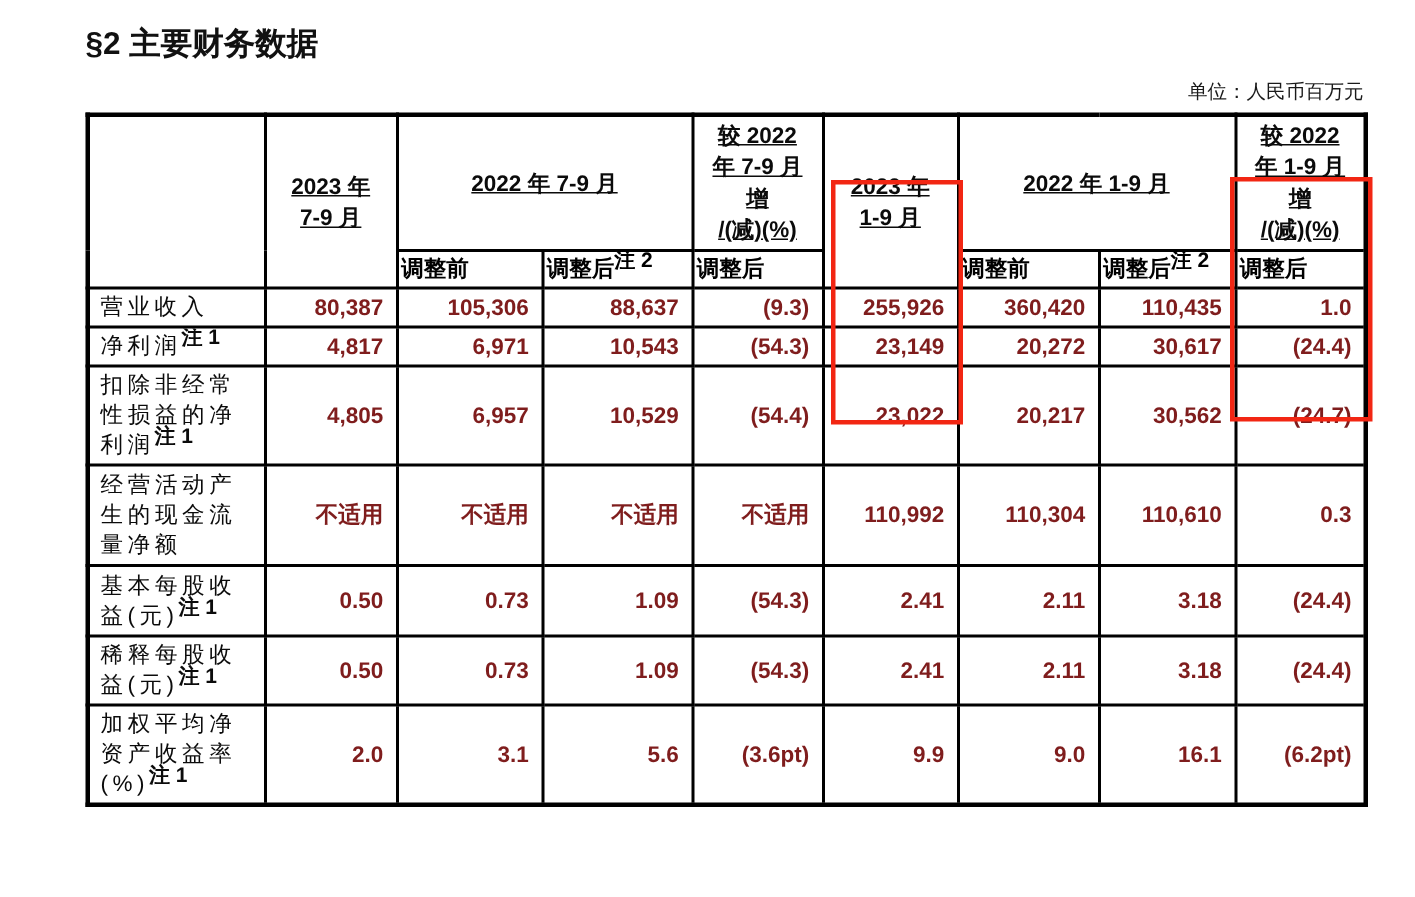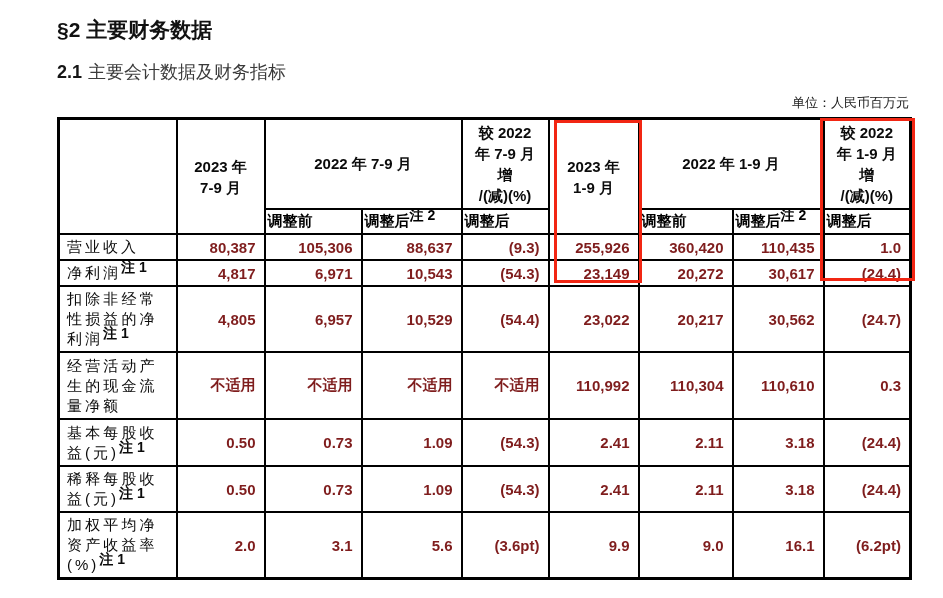--- a/index.html
+++ b/index.html
@@ -8,21 +8,21 @@
 
   .sec-title{margin:0;padding:18px 0 0 57px;font-size:21px;line-height:24px;font-weight:700;color:#111;}
   .sub-title{margin:18px 0 0 57px;font-size:18px;line-height:24px;font-weight:400;}
   .sub-title .num{font-weight:700;color:#151515;margin-right:6px;}
   .sub-title .txt{color:#3a3a3a;}
   .unit-note{margin:10px 57px 6px 57px;width:852px;text-align:right;font-size:13px;line-height:17px;color:#1a1a1a;box-sizing:border-box;}
 
   table.fin{border-collapse:collapse;table-layout:fixed;margin-left:57px;width:852px;border:3px solid #000;}
   table.fin th,table.fin td{border:2px solid #000;vertical-align:middle;box-sizing:border-box;overflow:hidden;}
 
-  th.hdr{font-size:15px;font-weight:600;text-align:center;padding:2px 3px;color:#0b0b0b;}
+  th.hdr{font-size:15px;font-weight:600;text-align:center;padding:2px 3px;color:#0b0b0b;text-decoration:underline;}
   th.pre{white-space:pre-line;line-height:21px;}
   th.sub{font-size:15px;font-weight:600;text-align:left;padding:1px 2px;}
   sup.note{font-size:14px;font-weight:700;vertical-align:super;line-height:0;letter-spacing:0;}
 
   th.label{font-size:15px;font-weight:400;text-align:justify;text-justify:inter-ideograph;
            padding:2px 18px 2px 7px;line-height:20px;color:#0b0b0b;}
   th.label span{letter-spacing:3px;}
   td.num{font-size:15px;font-weight:700;text-align:right;padding:2px 8px 2px 2px;color:#7f1d1d;}
 
   tr.hr1{height:86px;} tr.hr2{height:25px;}
@@ -33,21 +33,20 @@
   .red-box-1{left:554px;top:120px;width:82px;height:157px;}
   .red-box-2{left:820px;top:118px;width:89px;height:157px;}
 </style>
 </head>
 <body>
 
 <div class="doc">
 
   <h1 class="sec-title">§2 主要财务数据</h1>
 
-  <h2 class="sub-title"><span class="num">2.1</span><span class="txt">主要会计数据及财务指标</span></h2>
 
   <div class="unit-note">单位：人民币百万元</div>
 
   <table class="fin">
     <colgroup>
       <col style="width:118px">
         <col style="width:88px">
         <col style="width:97px">
       <col style="width:100px">
         <col style="width:87px">

